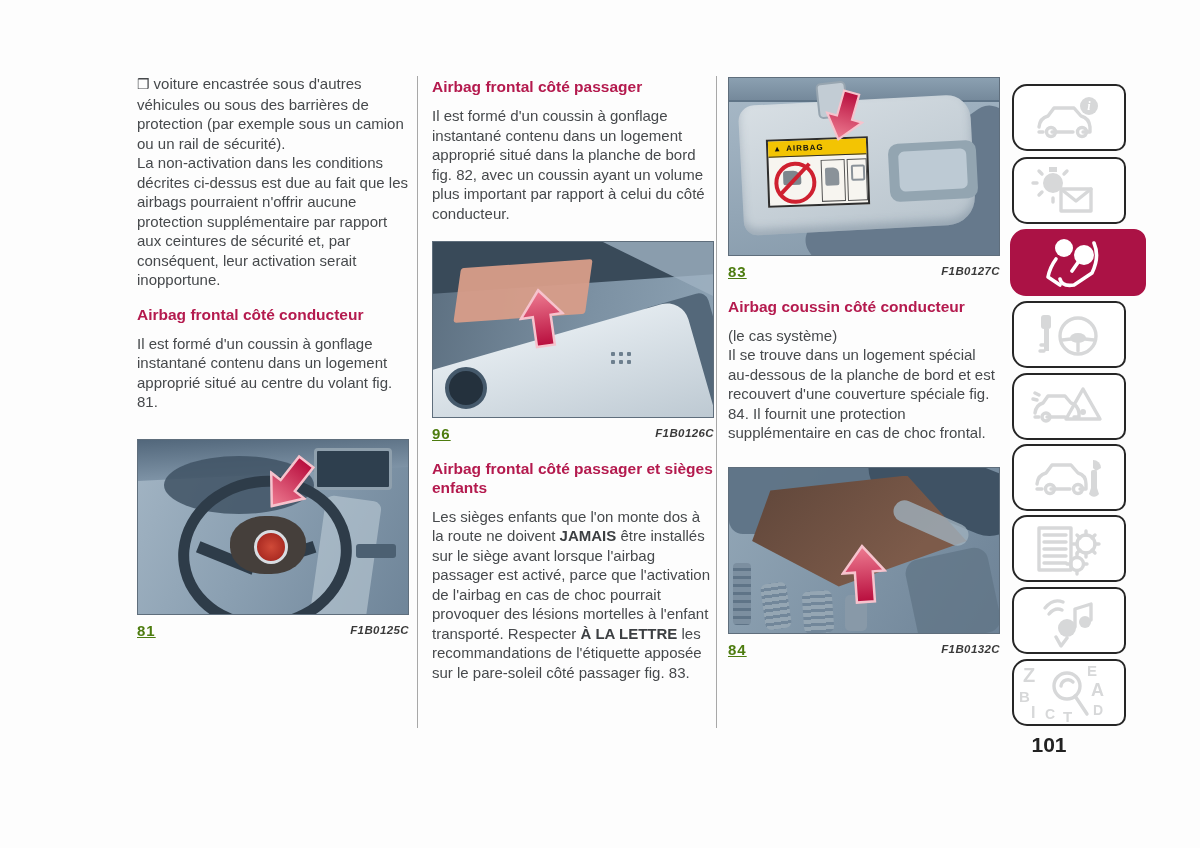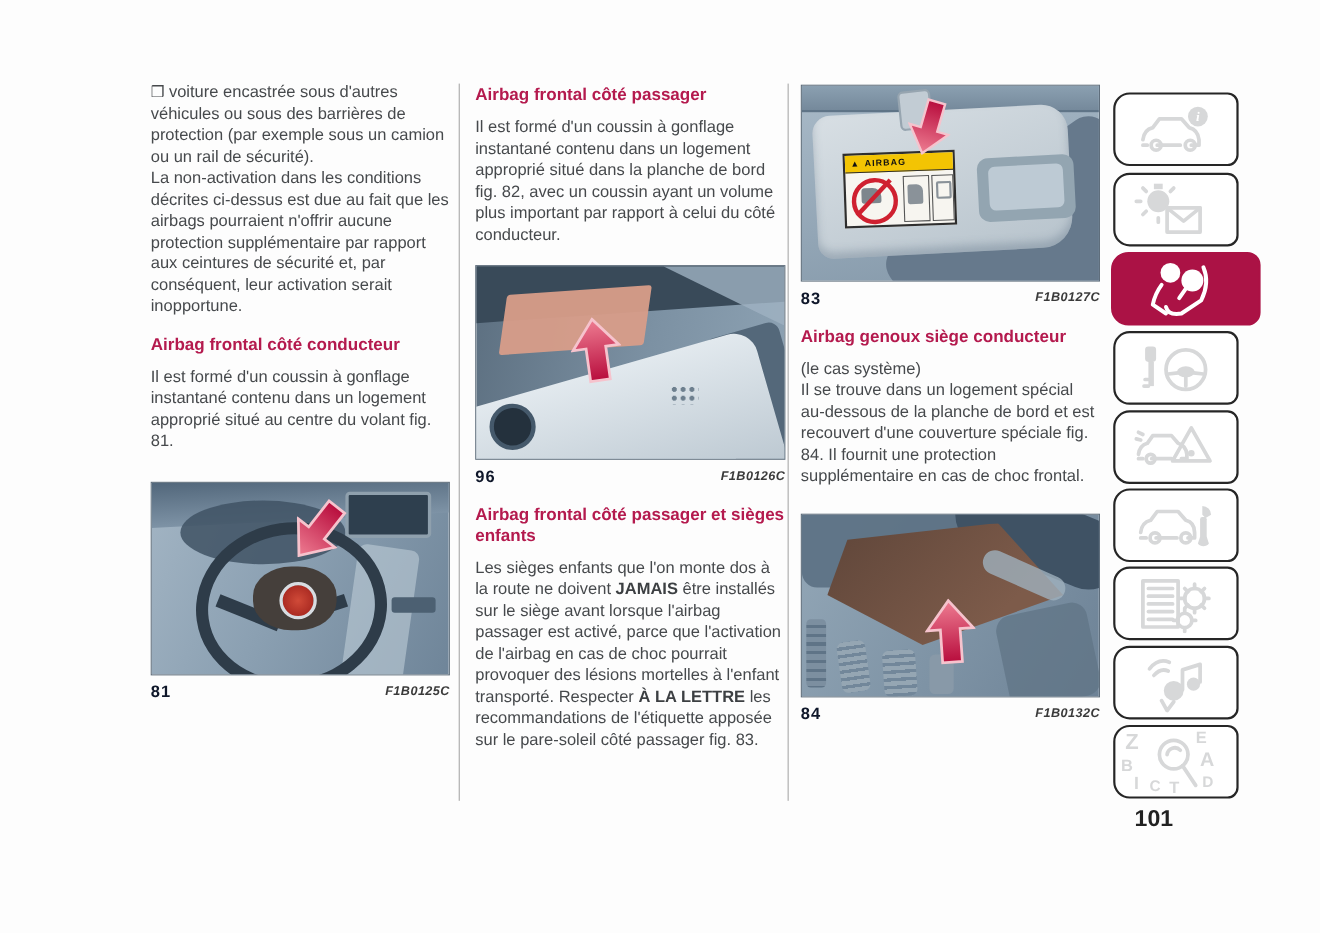--- a/index.html
+++ b/index.html
@@ -27,21 +27,21 @@
   
   .figwrap{margin-top:20px;}
   .fig{
     position:relative;overflow:hidden;height:176px;
     border:1px solid #5f6e7c;box-sizing:border-box;
   }
   .figcap{
     display:flex;justify-content:space-between;align-items:flex-end;
     margin-top:6px;
   }
-  .fignum{font-size:15px;font-weight:bold;color:#0f172a;letter-spacing:1px;}
+  .fignum{font-size:15px;font-weight:bold;color:#4d7c0f;letter-spacing:1px;text-decoration:underline;}
   .figcode{font-size:11.5px;font-weight:bold;color:#3a3a3a;letter-spacing:.4px;font-style:italic;}
   .abs{position:absolute;}
   .arrow{position:absolute;width:46px;height:60px;}
   
   #fig81 .bg{inset:0;background:linear-gradient(115deg,#a3b5c4 0%,#8ba0b2 45%,#6f8599 100%);}
   #fig81 .dash{top:-8px;left:0;right:0;height:42px;background:linear-gradient(#51667a,#7e93a6);transform:skewY(-3deg);}
   #fig81 .cluster{left:26px;top:16px;width:150px;height:58px;background:#3f5264;border-radius:50%;opacity:.85;}
   #fig81 .screen{right:16px;top:8px;width:72px;height:36px;background:#2e3f4e;border:3px solid #8fa0ad;border-radius:4px;}
   #fig81 .ring{left:40px;top:36px;width:152px;height:132px;border:11px solid #2e3c49;border-radius:50%;transform:rotate(-8deg);}
   #fig81 .spoke1{left:58px;top:112px;width:60px;height:12px;background:#2e3c49;transform:rotate(22deg);}
@@ -246,21 +246,21 @@
             <polygon points="23,2 44,28 32,28 32,58 14,58 14,28 2,28" fill="url(#agC)" stroke="#f6c3cd" stroke-width="2.5"></polygon>
           </svg>
       </div>
     </div>
     <div class="figcap">
       <span class="fignum">83</span>
       <span class="figcode">F1B0127C</span>
     </div>
   </div>
 
-  <h3>Airbag genoux siège conducteur</h3>
+  <h3>Airbag coussin côté conducteur</h3>
   <p>(le cas système)</p>
   <p>Il se trouve dans un logement spécial au-dessous de la planche de bord et est recouvert d'une couverture spéciale fig. 84. Il fournit une protection supplémentaire en cas de choc frontal.</p>
 
   <div class="figwrap" style="margin-top:24px;">
     <div class="fig" id="fig84" style="height:167px;">
       <div class="abs bg"></div>
       <div class="abs hood"></div>
       <div class="abs columnn"></div>
       <div class="abs kpanel"></div>
       <div class="abs trim"></div>

